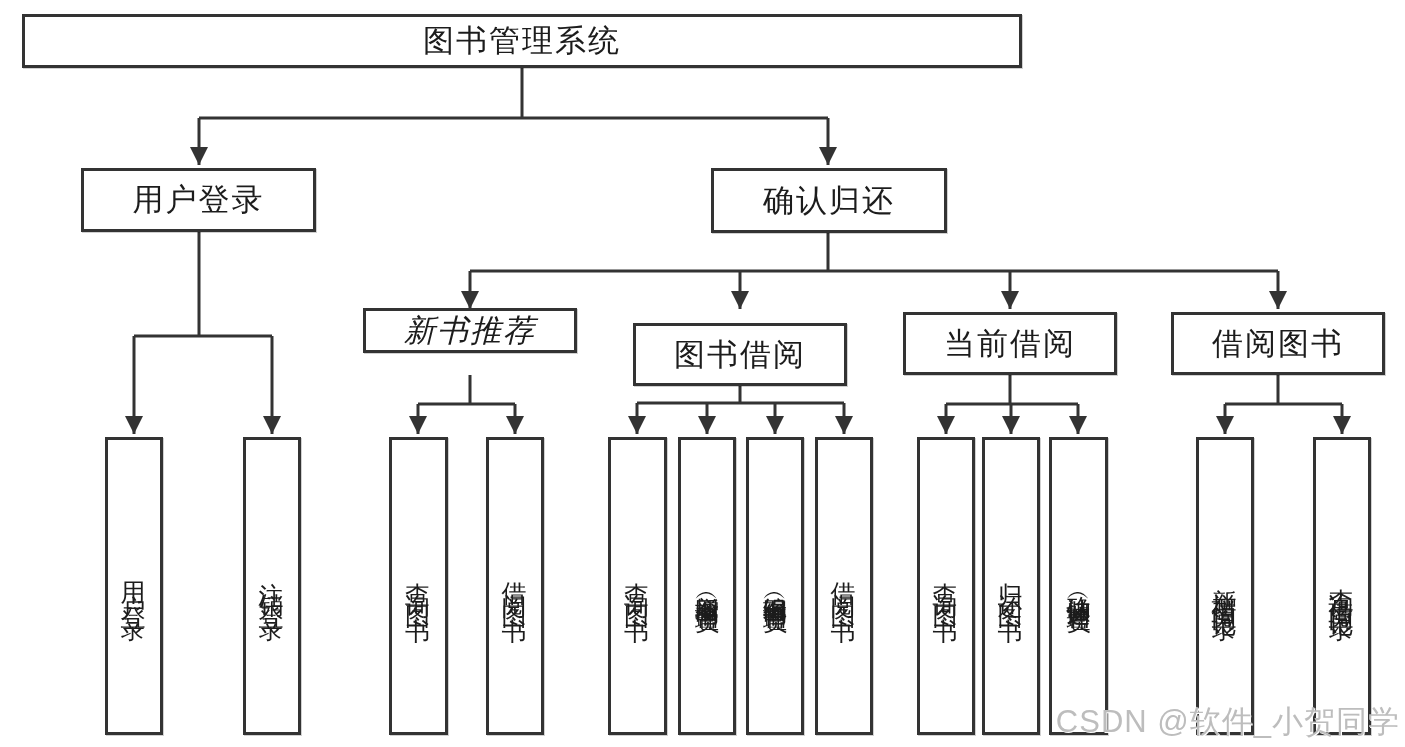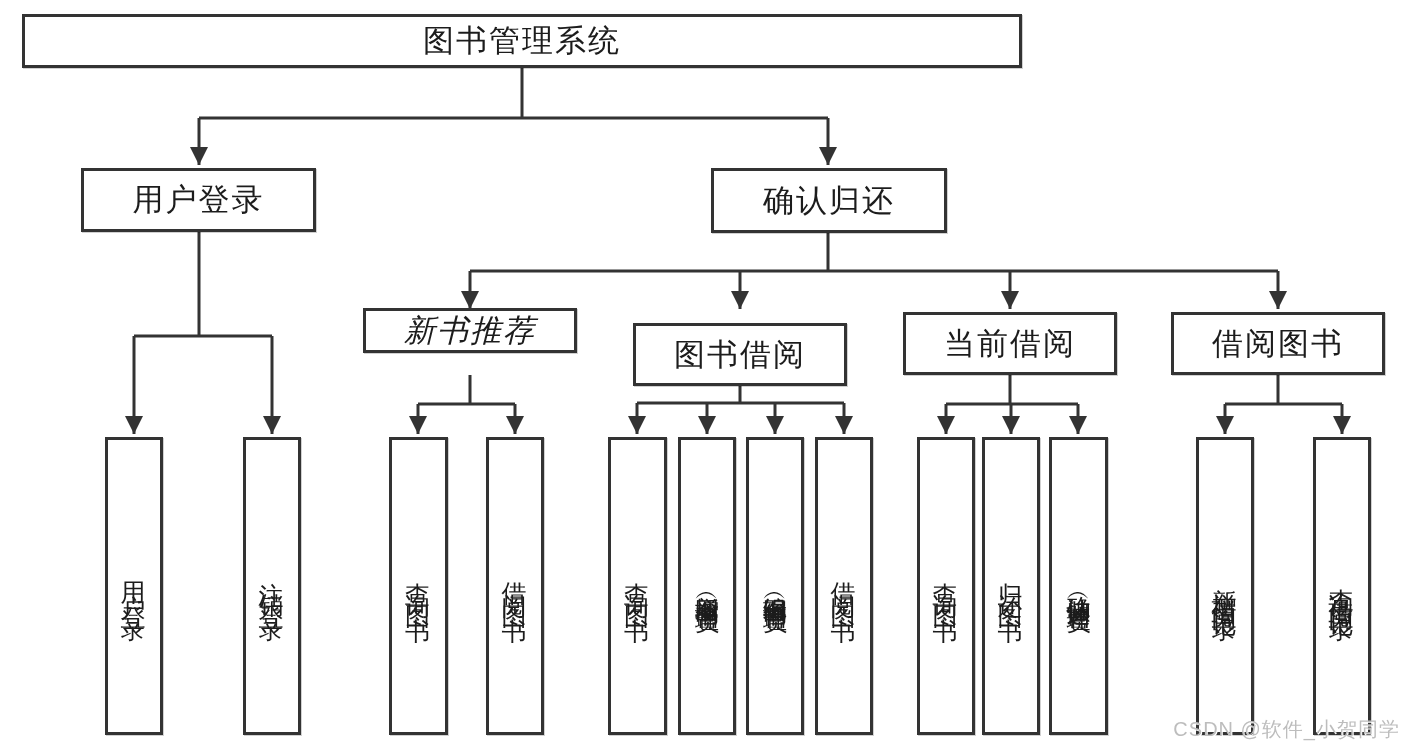--- a/index.html
+++ b/index.html
@@ -28,21 +28,21 @@
     white-space:nowrap;
   }
   .node.v{
     writing-mode:vertical-rl;text-orientation:mixed;
     font-size:25px;letter-spacing:12px;white-space:normal;
   }
   .node.v.ls-6{letter-spacing:6px;}
   .node.v.ls-2{letter-spacing:2px;font-size:24px;}
   .watermark{
     position:absolute;right:5px;bottom:4px;
-    font-size:20px;color:var(--watermark);letter-spacing:1px;
+    font-size:31px;color:var(--watermark);letter-spacing:1px;
     text-shadow:1px 1px 0 #ffffff;
   }
   
   #n-root{left:22px;top:14px;width:1000px;height:54px;}
   #n-user-login{left:81px;top:168px;width:235px;height:64px;}
   #n-book-mgmt{left:711px;top:168px;width:236px;height:65px;}
   #n-new-book{left:363px;top:308px;width:214px;height:45px;font-style:italic;}
   #n-book-borrow{left:633px;top:323px;width:214px;height:63px;}
   #n-current-borrow{left:903px;top:312px;width:214px;height:63px;font-family:Liberation Mono, monospace;}
   #n-borrow-records{left:1171px;top:312px;width:214px;height:63px;}

